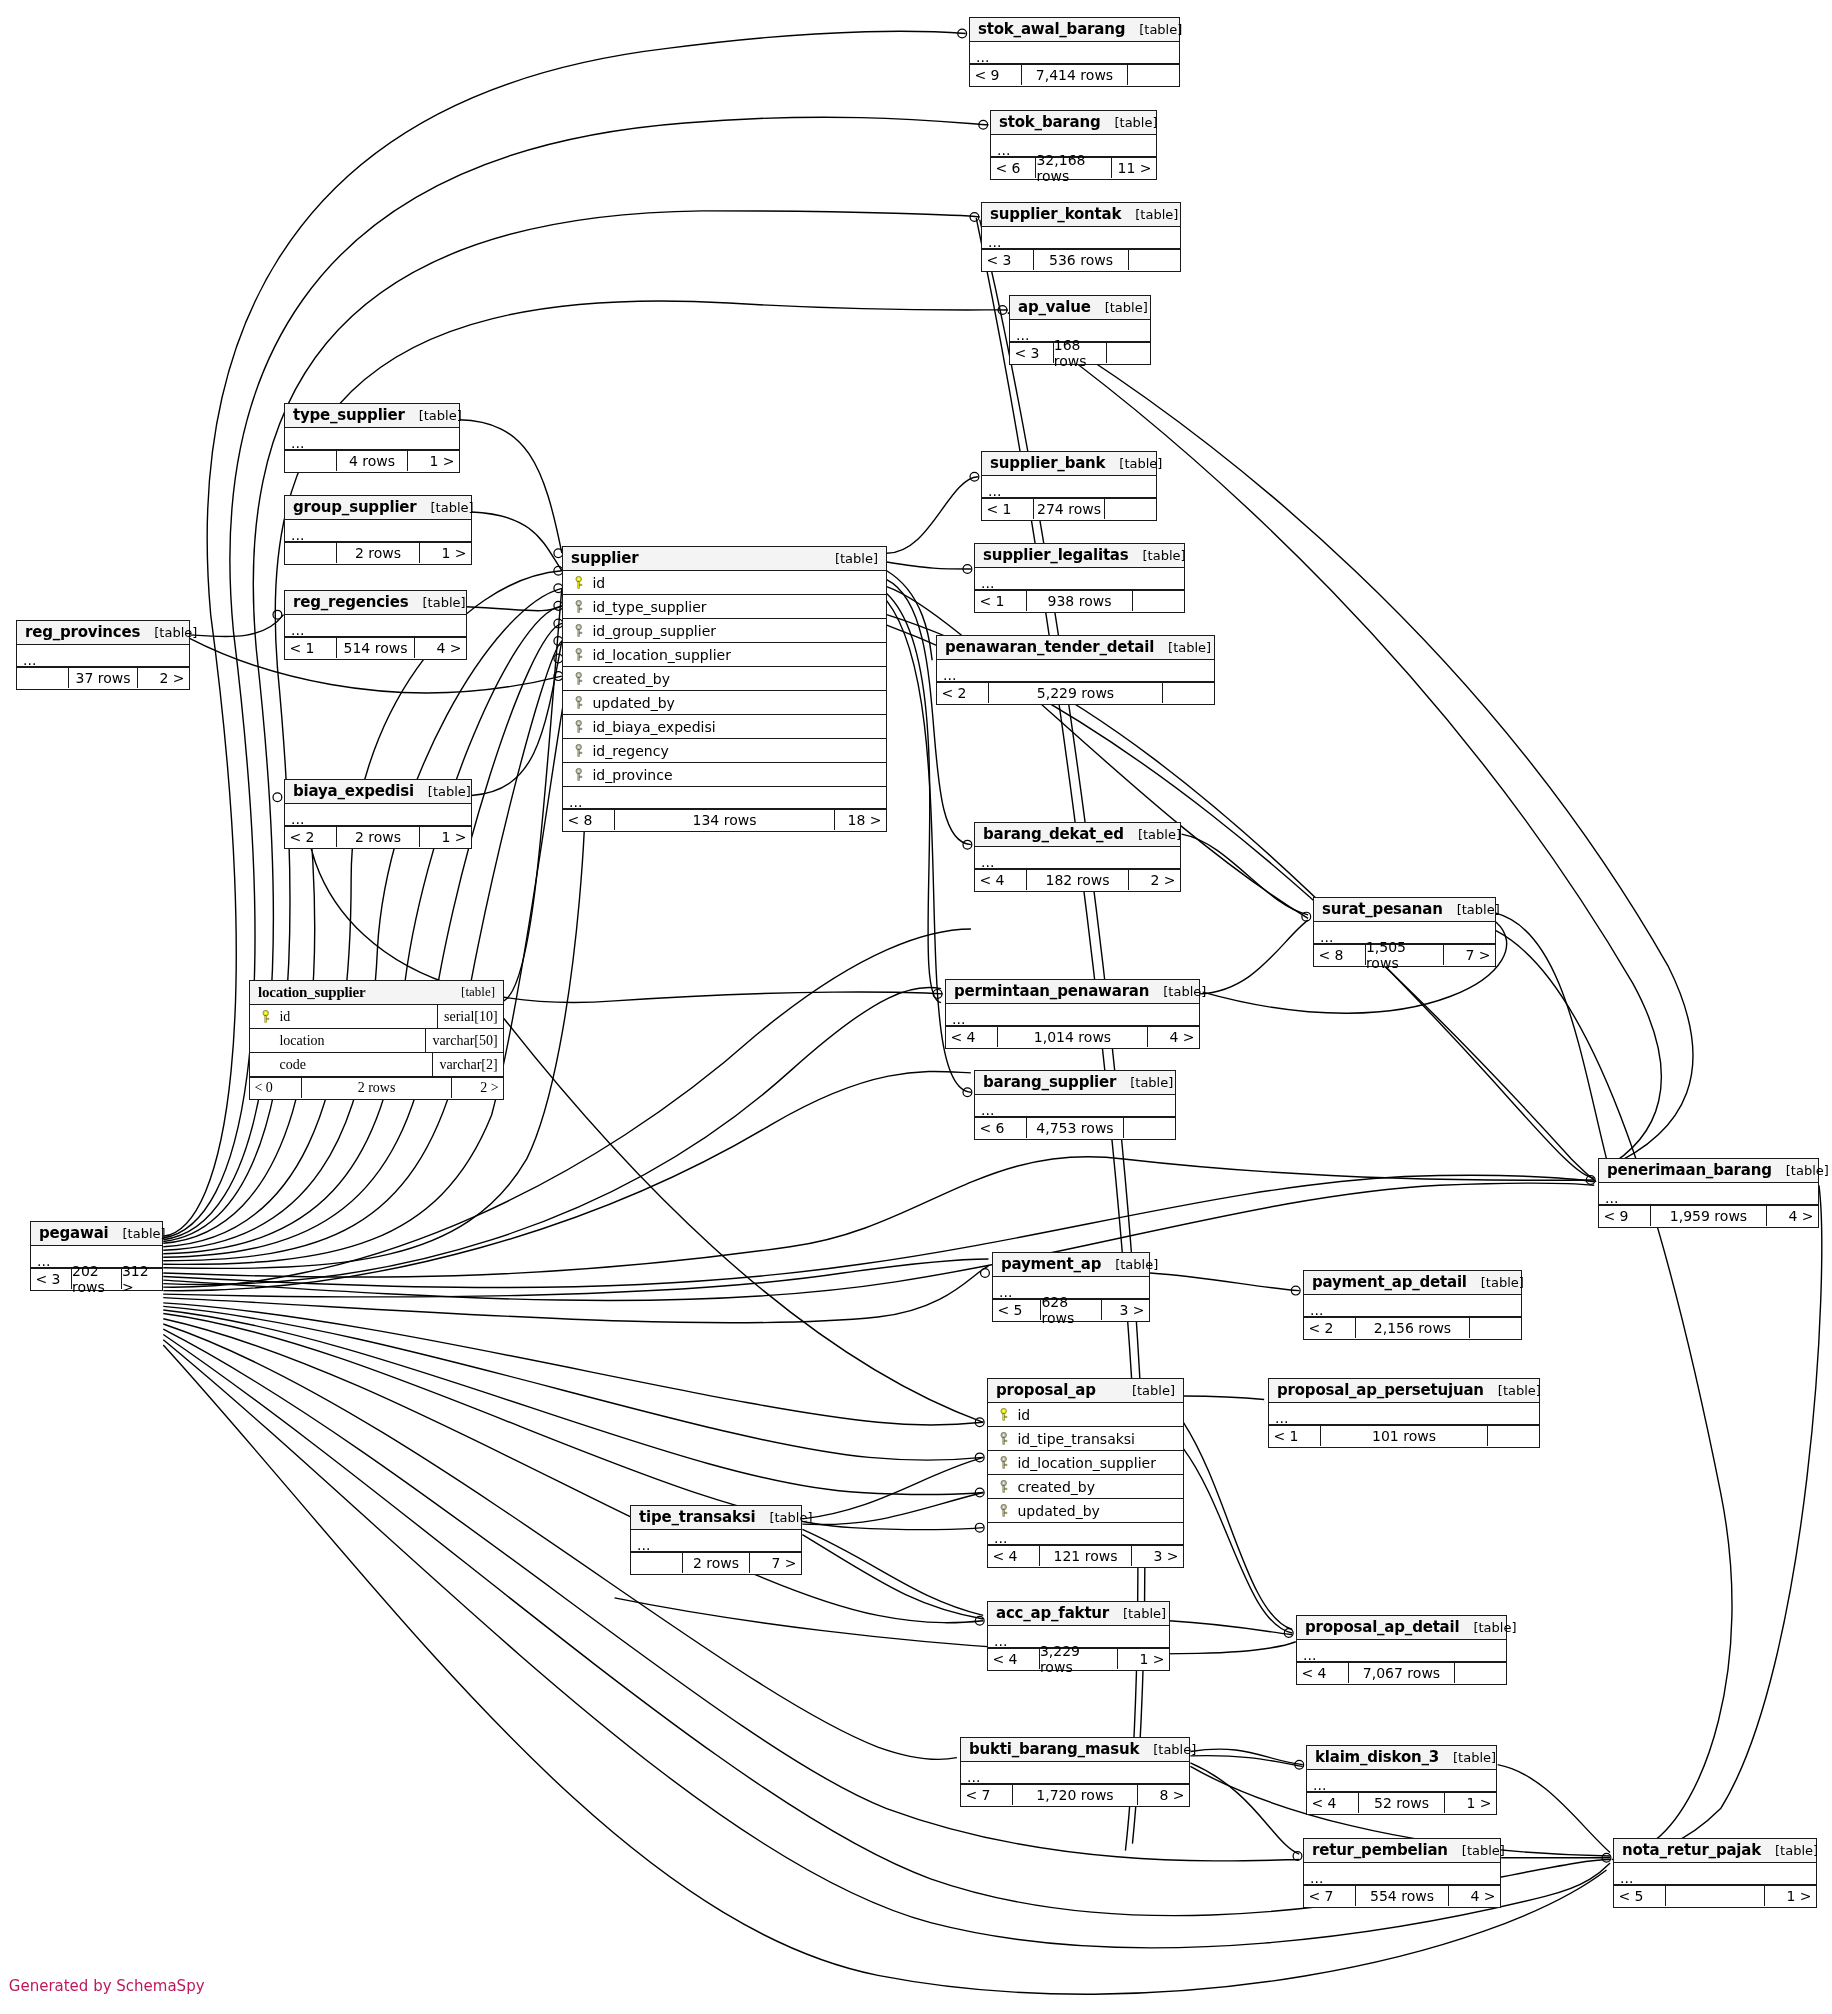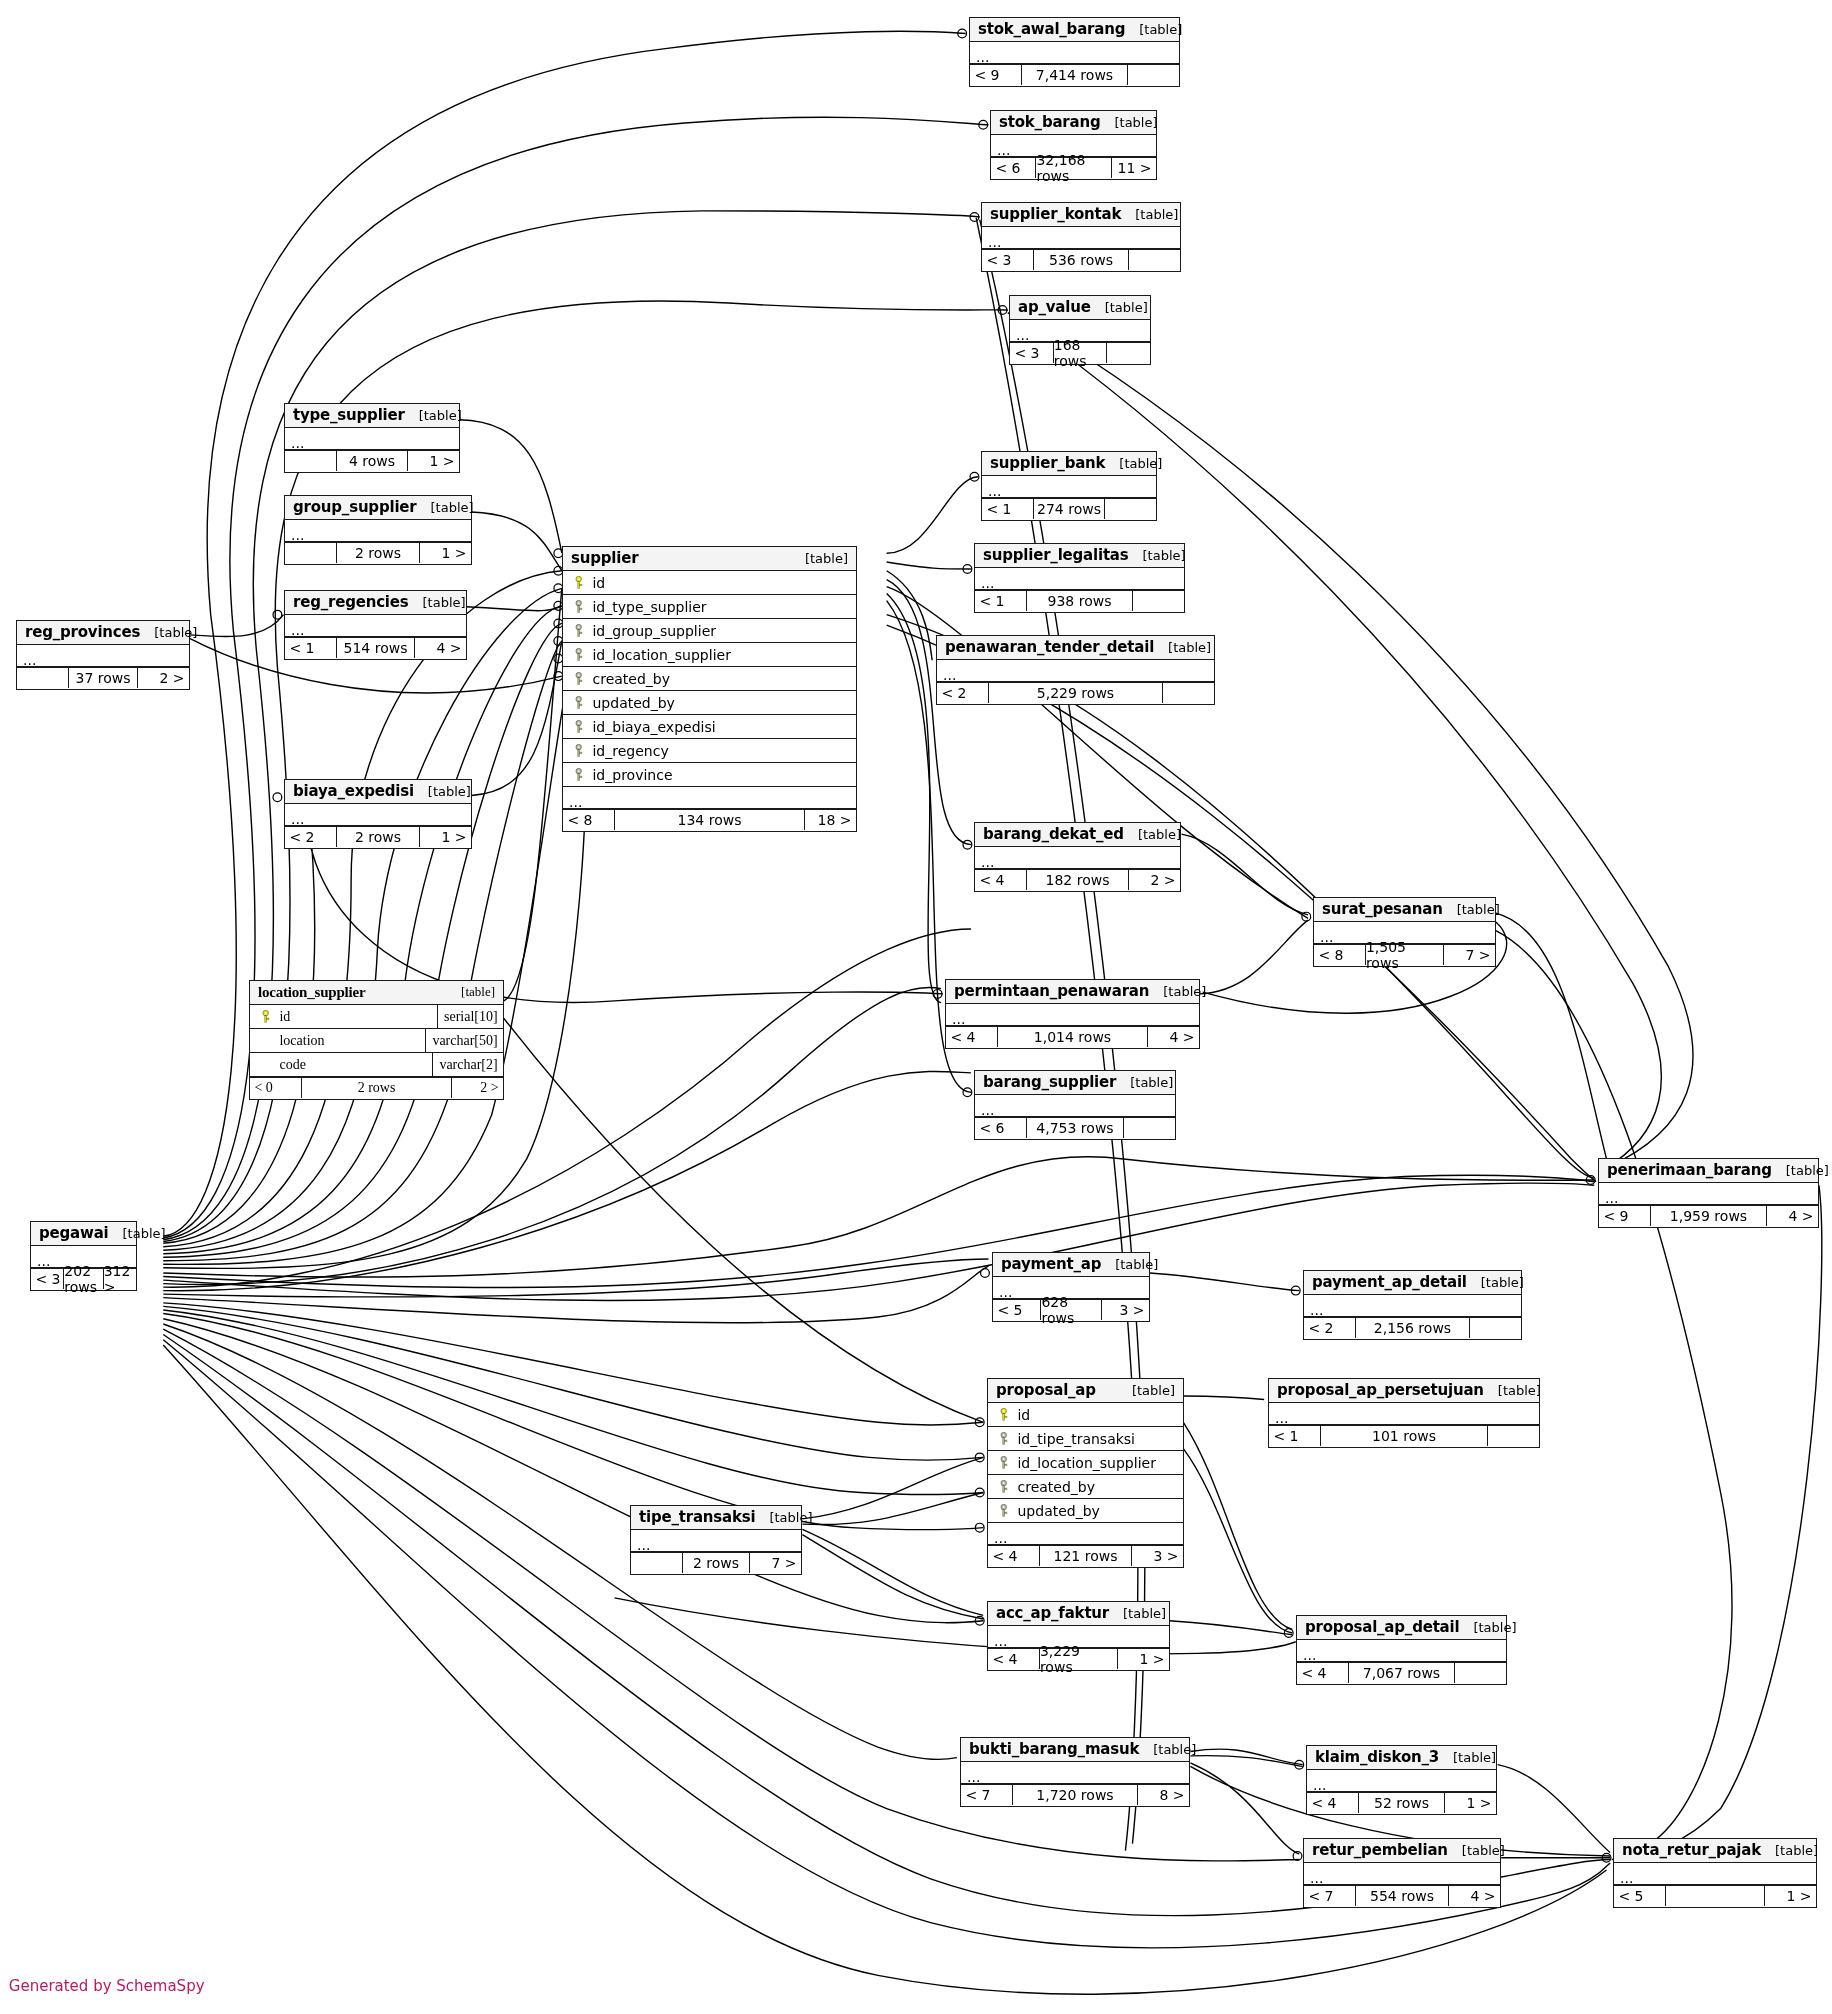--- a/index.html
+++ b/index.html
@@ -370,21 +370,21 @@
           <span class="tbl-name">supplier_legalitas</span>
           <span class="tbl-kind">[table]</span>
         </div>
         <div class="dots">...</div>
         <div class="foot">
           <div class="foot-in" style="width: 51px;">&lt; 1</div>
           <div class="foot-rows">938 rows</div>
           <div class="foot-out" style="width: 51px;"></div>
         </div>
       </div>
-      <div class="tbl" style="left: 562px; top: 536px; width: 295px;">
+      <div class="tbl" style="left: 562px; top: 536px; width: 325px;">
         <div class="tbl-head">
           <span class="tbl-name">supplier</span>
           <span class="tbl-kind">[table]</span>
         </div>
         <div class="col-row">
           <div class="col-left">
             <span class="key">
               <svg width="11.4" height="13" viewBox="0 0 13 15">
                 <circle cx="4.2" cy="3.6" r="3.2" fill="#e8e800" stroke="#6b6b2a" stroke-width="0.8"></circle>
                 <circle cx="4.2" cy="3.6" r="1.1" fill="#ffffff"></circle>
@@ -646,21 +646,21 @@
           <span class="tbl-name">penerimaan_barang</span>
           <span class="tbl-kind">[table]</span>
         </div>
         <div class="dots">...</div>
         <div class="foot">
           <div class="foot-in" style="width: 51px;">&lt; 9</div>
           <div class="foot-rows">1,959 rows</div>
           <div class="foot-out" style="width: 51px;">4 &gt;</div>
         </div>
       </div>
-      <div class="tbl" style="left: 30px; top: 1211px; width: 107px;">
+      <div class="tbl" style="left: 30px; top: 1211px; width: 133px;">
         <div class="tbl-head">
           <span class="tbl-name">pegawai</span>
           <span class="tbl-kind">[table]</span>
         </div>
         <div class="dots">...</div>
         <div class="foot">
           <div class="foot-in" style="width: 51px;">&lt; 3</div>
           <div class="foot-rows">202 rows</div>
           <div class="foot-out" style="width: 51px;">312 &gt;</div>
         </div>

